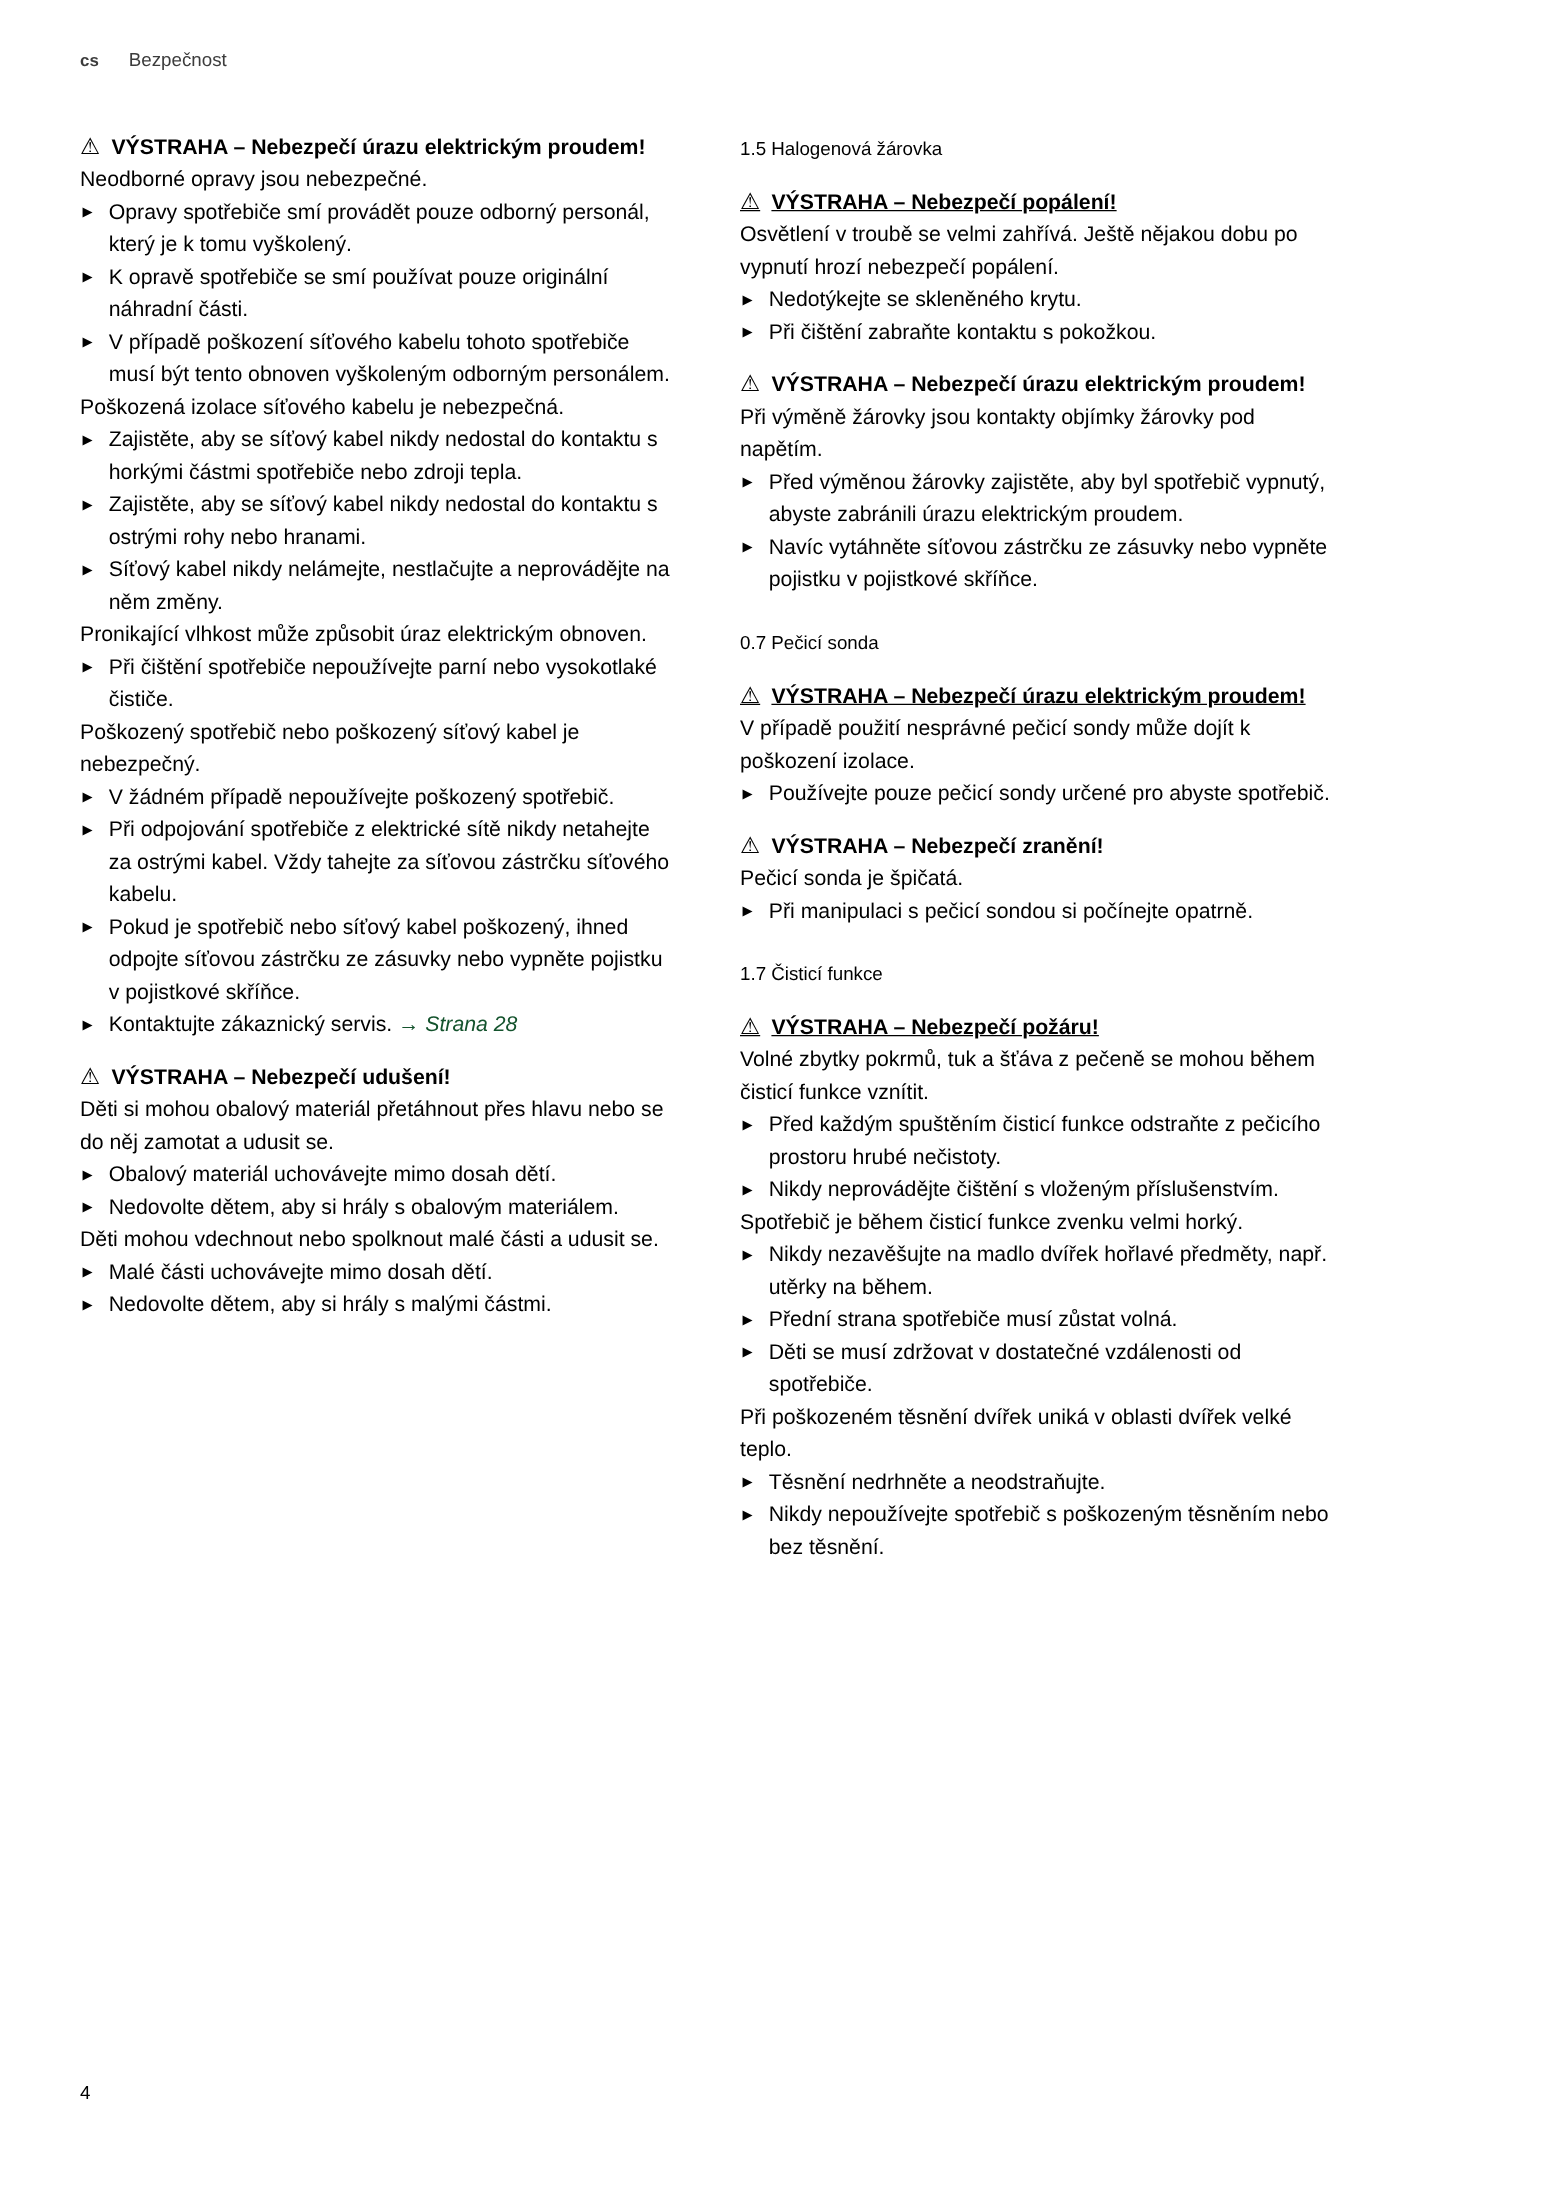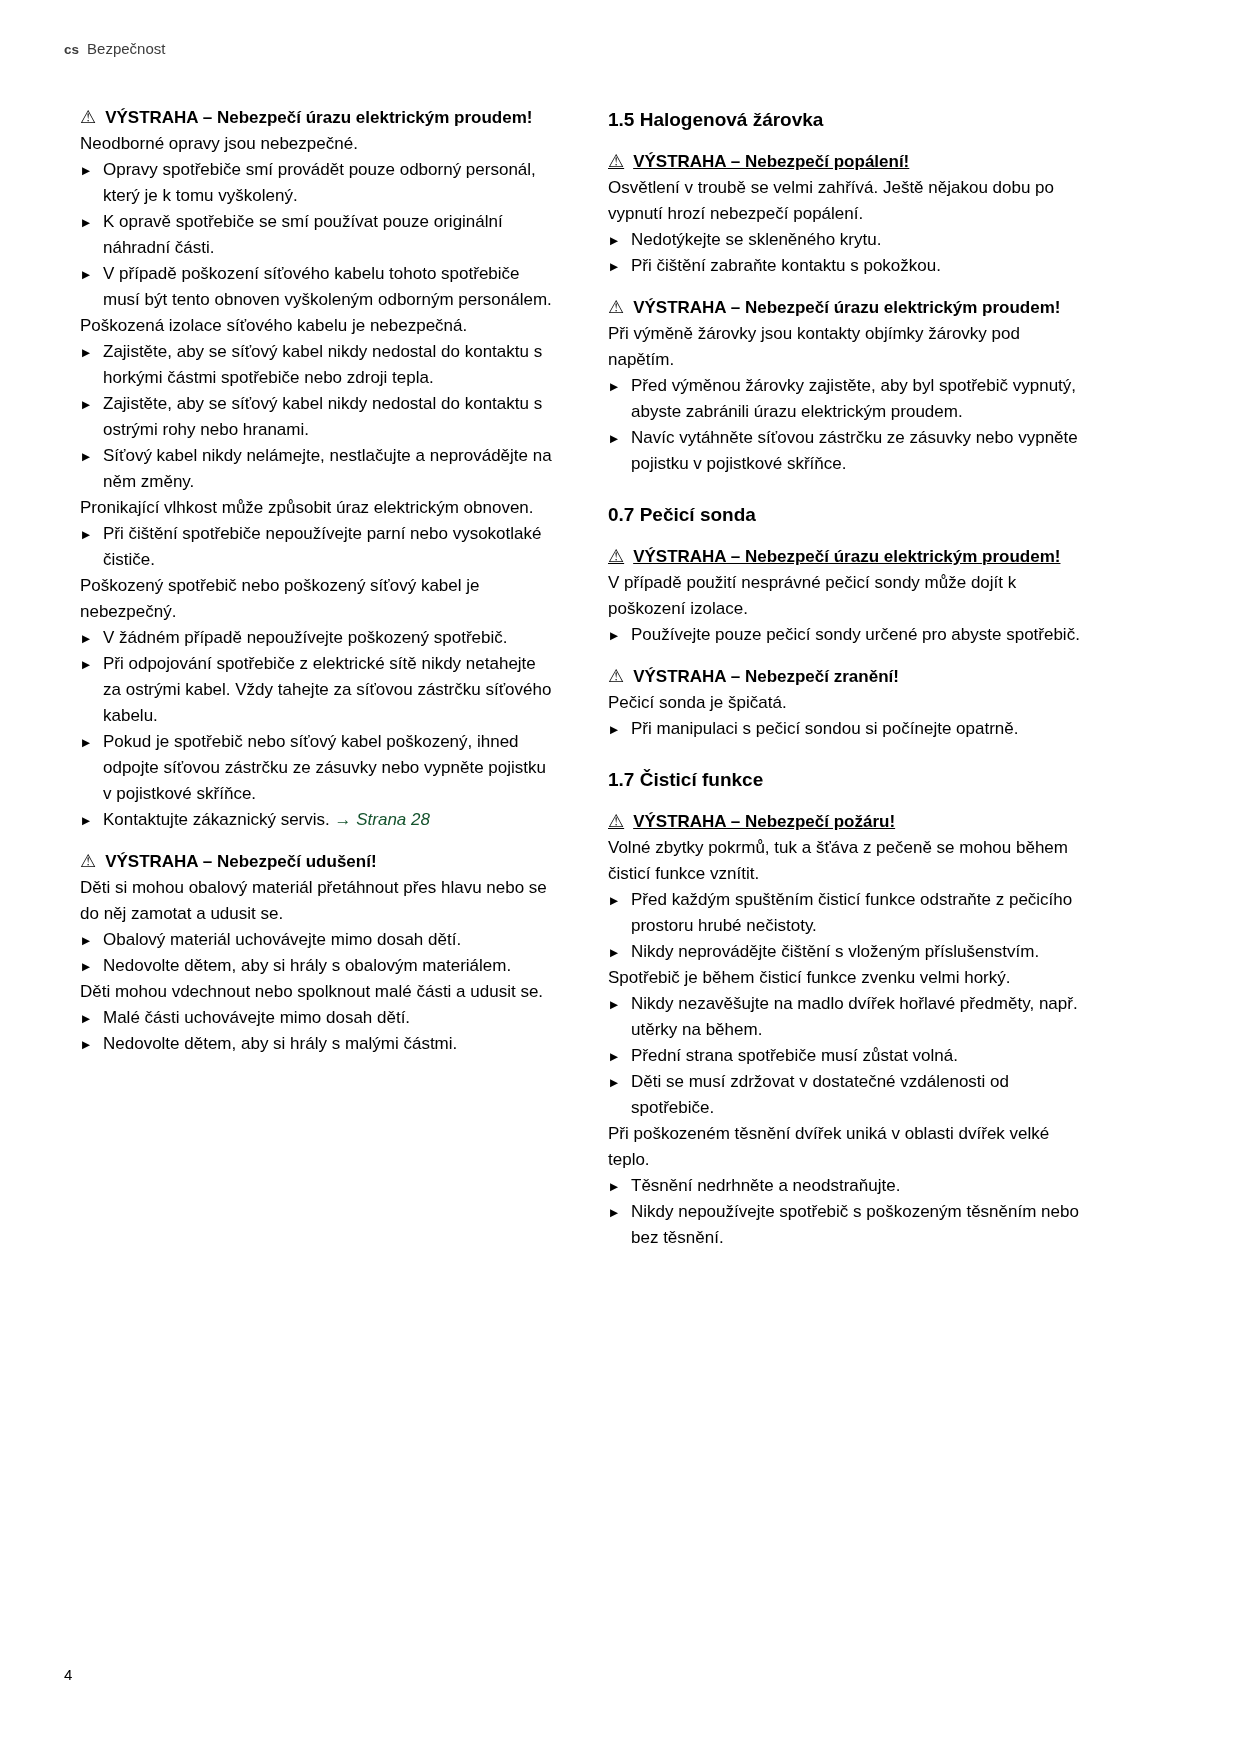--- a/index.html
+++ b/index.html
@@ -18,40 +18,40 @@
     position: absolute;
     top: 40px;
     left: 64px;
     font-size: 15px;
     color: #3c3c3c;
     line-height: 18px;
   }
   .lang-code {
     font-weight: bold;
     font-size: 13.5px;
-    margin-right: 8px;
+    margin-right: 24px;
     color: #3c3c3c;
   }
 
   .content {
     position: absolute;
     top: 104px;
-    left: 80px;
+    left: 64px;
     display: flex;
     gap: 56px;
   }
   .column {
     width: 472px;
     font-size: 17px;
     line-height: 26px;
   }
 
   .section-heading {
-    font-size: 19px;
-    font-weight: bold;
+    font-size: 15px;
+    font-weight: normal;
     line-height: 25px;
     margin: 25px 0 10px 0;
   }
   .column > .section-heading:first-child { margin-top: 3px; }
 
   .warning-title {
     font-weight: bold;
     margin: 15px 0 0 0;
   }
   .column > .warning-title:first-child { margin-top: 0; }

